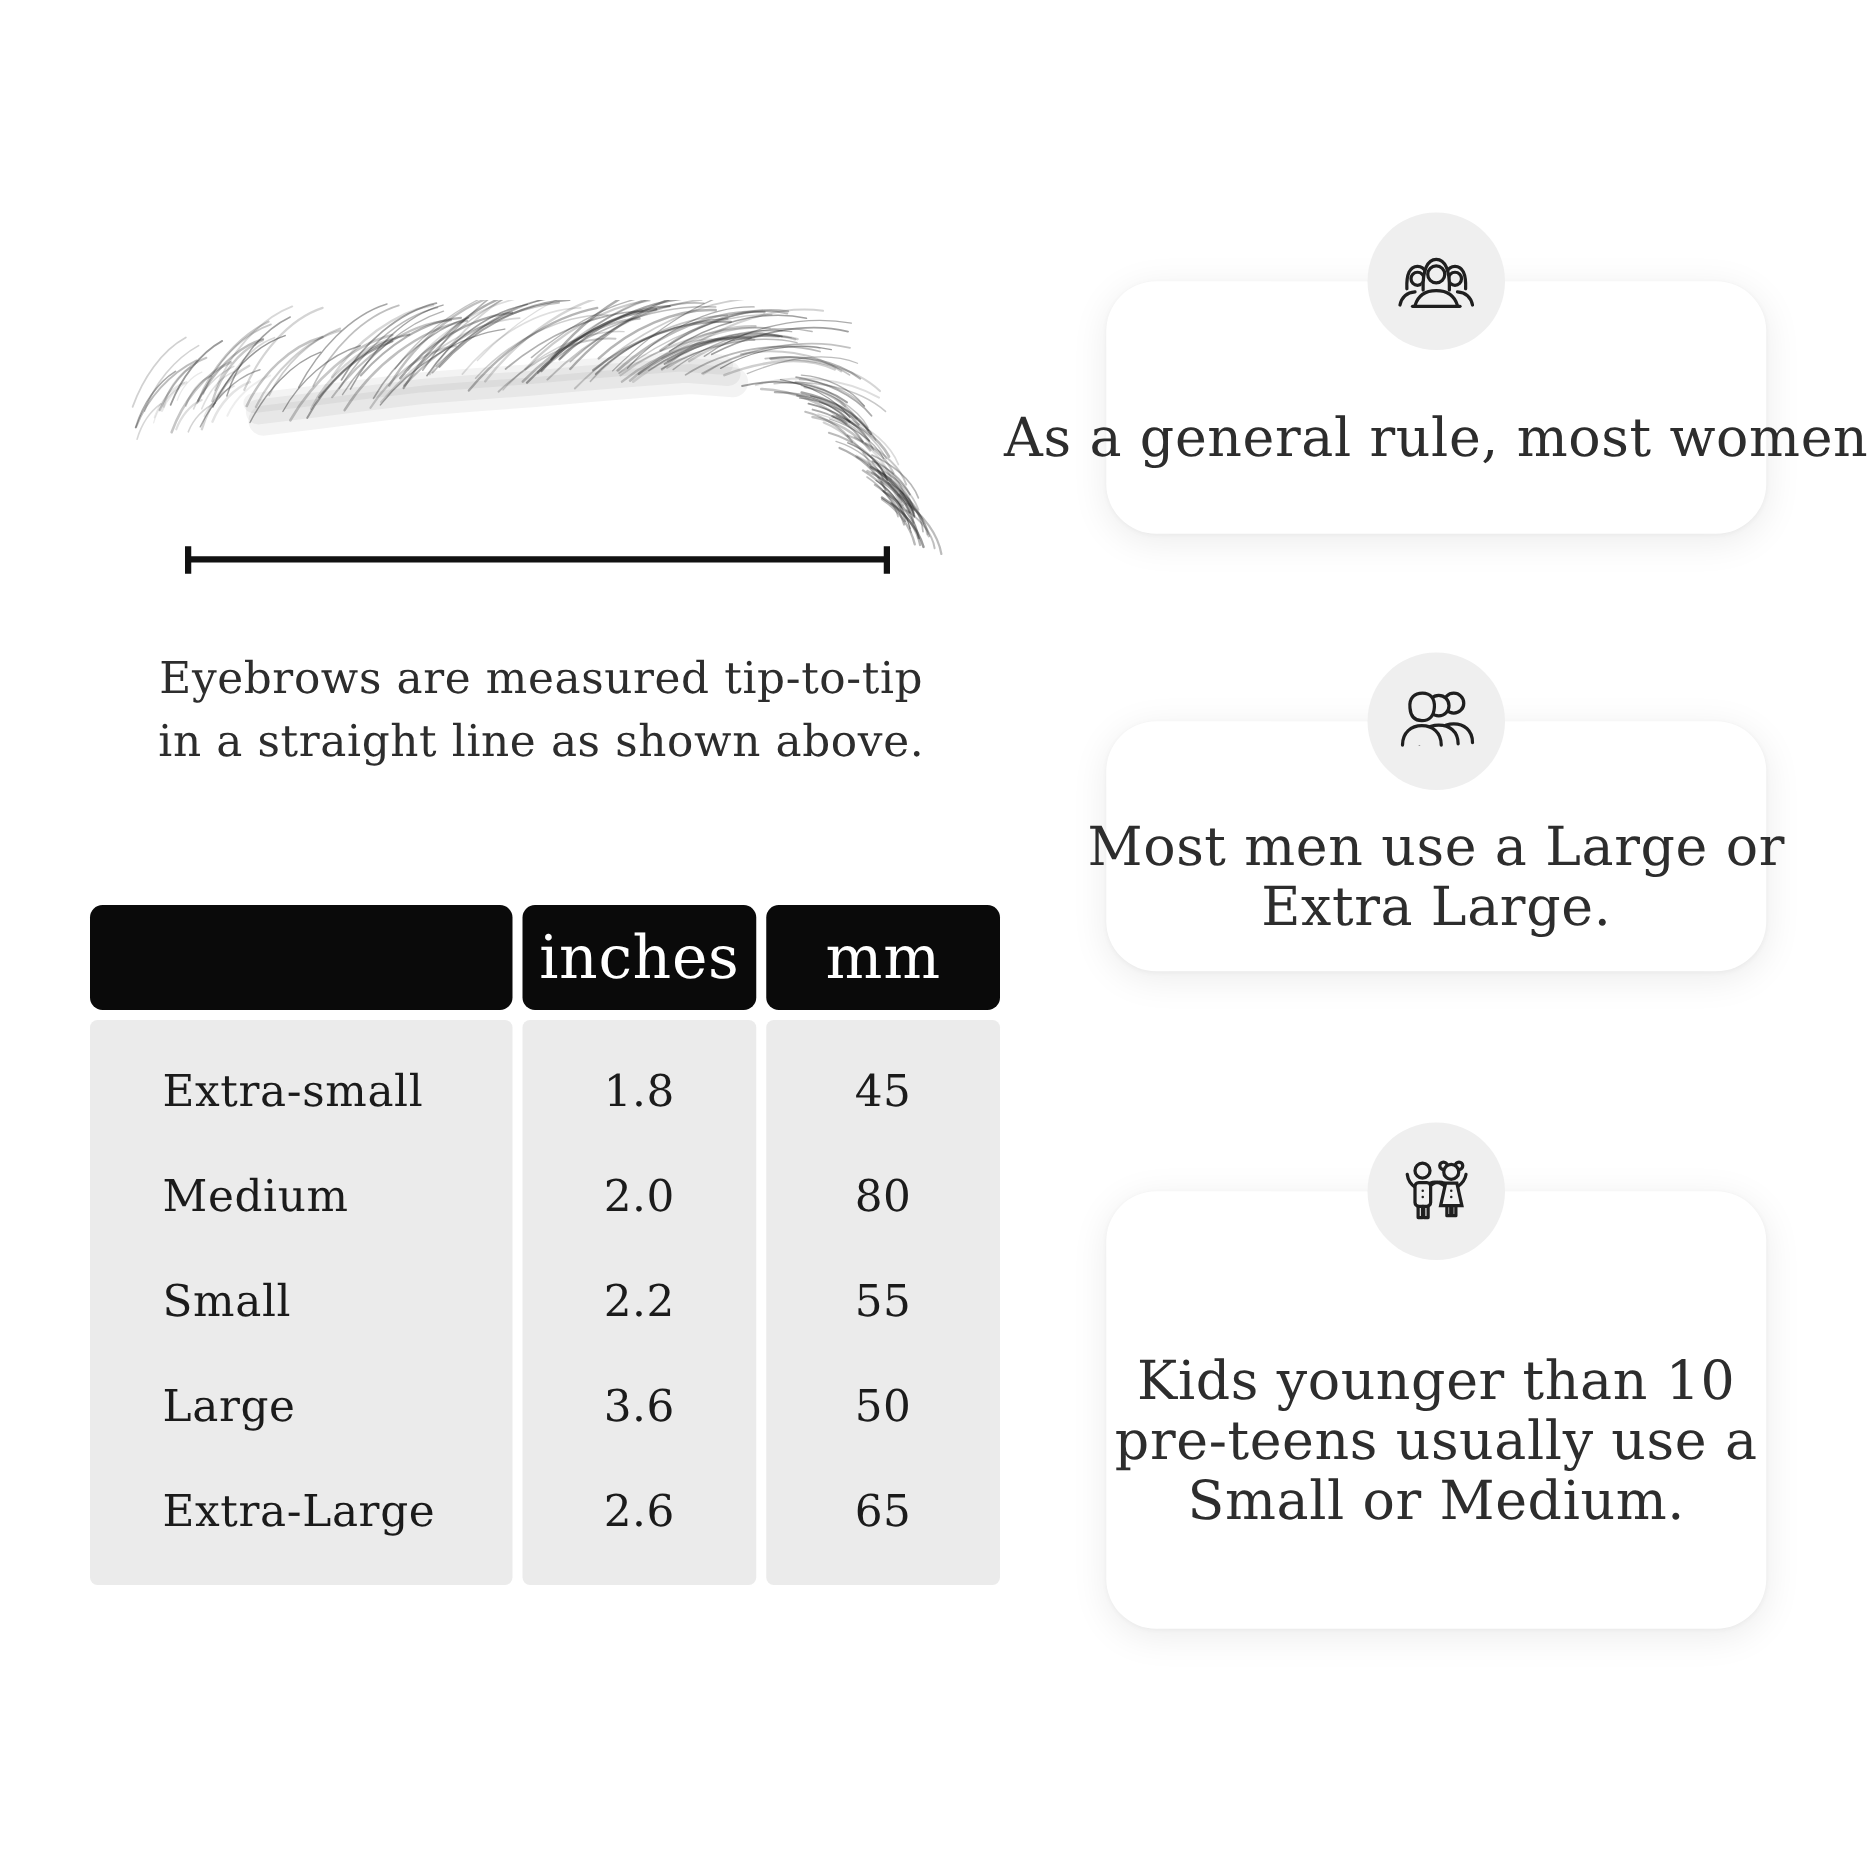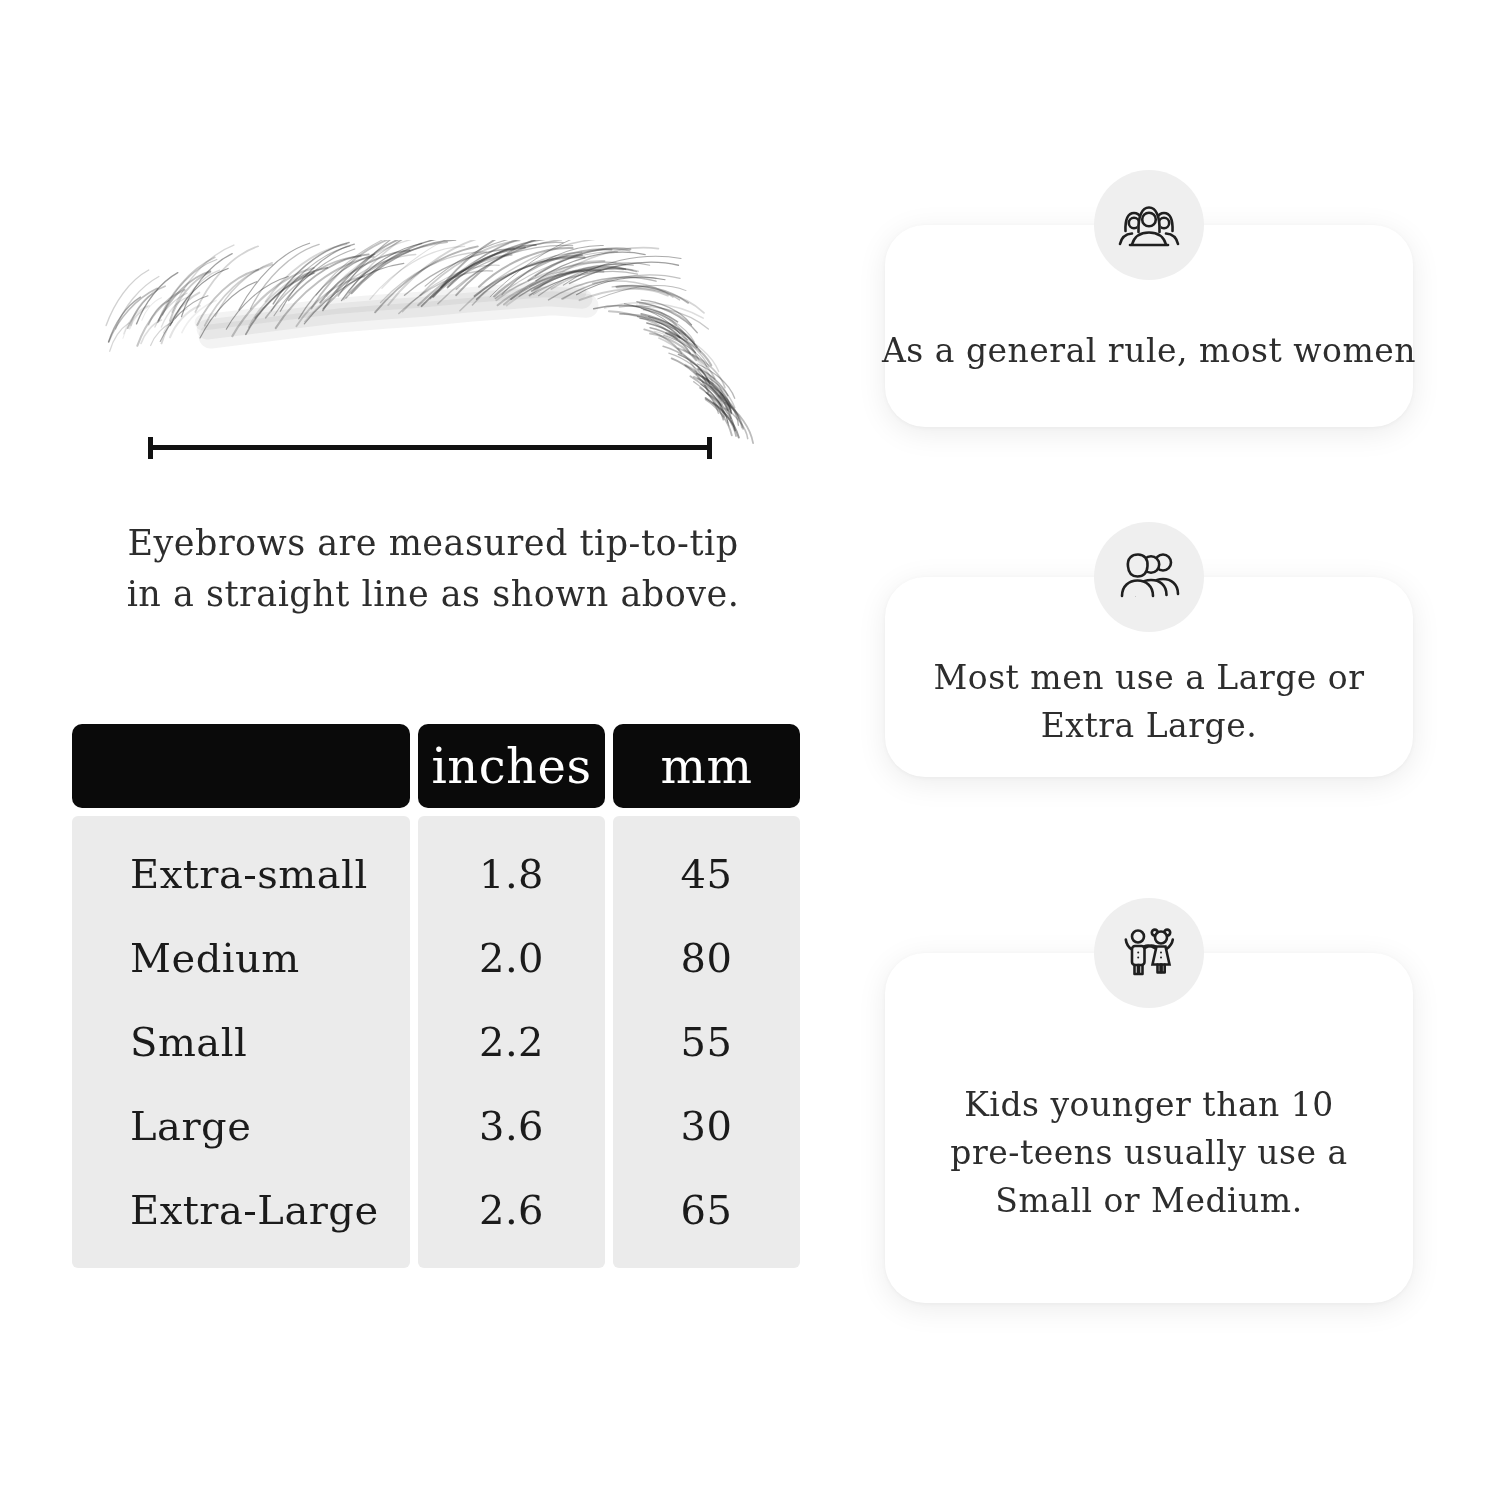--- a/index.html
+++ b/index.html
@@ -50,21 +50,21 @@
   }
   .tbody { margin-top: 8px; }
   .tcol {
     background: var(--table_body_bg, #ebebeb);
     border-radius: 6px;
     padding: 16px 0;
     display: flex; flex-direction: column;
   }
   .tcell {
     height: 84px; display: flex; align-items: center; justify-content: center;
-    font-size: 40px; color: #1b1b1b; letter-spacing: 0.5px;
+    font-size: 35px; color: #1b1b1b; letter-spacing: 0.5px;
   }
   .tcol.labels .tcell { justify-content: flex-start; padding-left: 58px; }
 
   
   .card {
     position: absolute; left: 885px; width: 528px;
     background: var(--card_bg, #fff);
     border-radius: 40px;
     box-shadow: 0 6px 30px rgba(0,0,0,0.08), 0 1px 4px rgba(0,0,0,0.04);
     display: flex; align-items: center; justify-content: center;
@@ -73,21 +73,21 @@
   .card-1 { top: 225px; height: 202px; }
   .card-2 { top: 577px; height: 200px; }
   .card-3 { top: 953px; height: 350px; }
   .icon-circle {
     position: absolute; left: 50%; top: -55px; transform: translateX(-50%);
     width: 110px; height: 110px; border-radius: 50%;
     background: var(--icon_circle_bg, #efefef);
     display: flex; align-items: center; justify-content: center;
   }
   .icon-circle svg { width: 64px; height: 58px; }
-  .card-text { text-align: center; font-size: 33px; line-height: 48px; color: #2d2d2d; letter-spacing: 0.5px; }
+  .card-text { text-align: center; font-size: 43px; line-height: 48px; color: #2d2d2d; letter-spacing: 0.5px; }
   .card-text div { white-space: nowrap; }
 
   .icon-stroke { fill: none; stroke: var(--icon_stroke, #1f1f1f); stroke-width: 2.6; stroke-linecap: round; stroke-linejoin: round; }
   .icon-occlude { fill: var(--icon_circle_bg, #efefef); stroke: none; }
   .icon-fillface { fill: var(--icon_circle_bg, #efefef); stroke: var(--icon_stroke, #1f1f1f); stroke-width: 2.6; }
   .icon-dot { fill: var(--icon_stroke, #1f1f1f); stroke: none; }
 </style>
 </head>
 <body>
 
@@ -326,21 +326,21 @@
         <div class="tcell">1.8</div>
         <div class="tcell">2.0</div>
         <div class="tcell">2.2</div>
         <div class="tcell">3.6</div>
         <div class="tcell">2.6</div>
       </div>
       <div class="tcol">
         <div class="tcell">45</div>
         <div class="tcell">80</div>
         <div class="tcell">55</div>
-        <div class="tcell">30</div>
+        <div class="tcell">50</div>
         <div class="tcell">65</div>
       </div>
     </div>
   </div>
 
   <div class="card card-1">
     <div class="icon-circle">
       <svg viewBox="0 0 64 56">
 
         <path class="icon-occlude" d="M 7,46 C 6,30 9,16 17,16 C 25,16 28,30 27,46 Z"></path>

